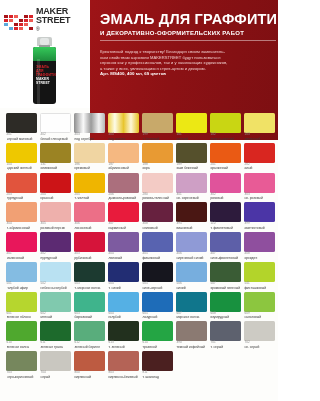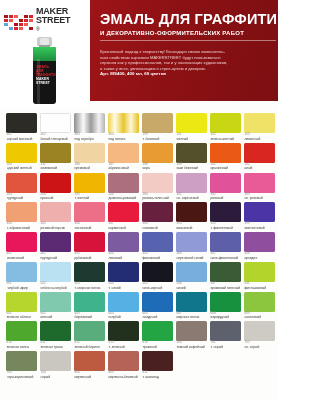--- a/index.html
+++ b/index.html
@@ -29,21 +29,21 @@
   .can-cap{position:absolute;left:7px;top:0;width:15px;height:9px;background:#c9cdcb;border-radius:2px 2px 0 0;}
   .can-cap:after{content:"";position:absolute;left:3px;top:1px;width:9px;height:7px;background:#e4e7e6;border-radius:2px;}
   .can-neck{position:absolute;left:9px;top:8px;width:11px;height:3px;background:#9aa09d;}
   .can-body{position:absolute;left:3px;top:10px;width:23px;height:57px;background:#141414;border-radius:2px 2px 3px 3px;overflow:hidden;}
   .can-green{position:absolute;left:0;top:0;width:23px;height:14px;background:linear-gradient(180deg,#35c95a,#1e8c3c);}
   .can-label{position:absolute;left:3px;top:18px;width:17px;}
   .can-label b{display:block;font-size:3.4px;line-height:4px;color:#d92229;font-weight:bold;letter-spacing:0.1px;}
   .can-label b.w{color:#ffffff;}
   .can-shine{position:absolute;left:4px;top:12px;width:3px;height:52px;background:rgba(255,255,255,0.13);}
 
-  .header-right{position:relative;flex:1;background:linear-gradient(100deg,#9e1417 0%,#8c1114 45%,#7d0f12 100%);height:101px;}
+  .header-right{position:relative;flex:1;background:linear-gradient(100deg,#9e1417 0%,#8c1114 45%,#7d0f12 100%);height:140px;}
   .h-title{position:absolute;left:10px;top:12px;font-size:14.5px;font-weight:bold;color:#ffffff;letter-spacing:0.2px;line-height:15px;white-space:nowrap;}
   .h-sub{position:absolute;left:10px;top:30px;font-size:6px;font-weight:bold;color:#ffffff;letter-spacing:0.25px;white-space:nowrap;}
   .h-rule{position:absolute;left:10px;top:40px;width:176px;height:1px;background:rgba(255,255,255,0.45);}
   .h-body{position:absolute;left:10px;top:49px;width:180px;font-size:4.1px;line-height:5.6px;color:#f0cdcd;letter-spacing:0.05px;}
   .h-body p{margin:0;}
   .h-art{margin-top:1px;font-weight:bold;color:#ffffff;font-size:4.4px;}
 
   
   .grid{position:absolute;left:0;top:110px;width:278px;padding:3px 6px 0 6px;box-sizing:border-box;}
   .row{display:flex;gap:2.6px;margin-bottom:2.2px;}

